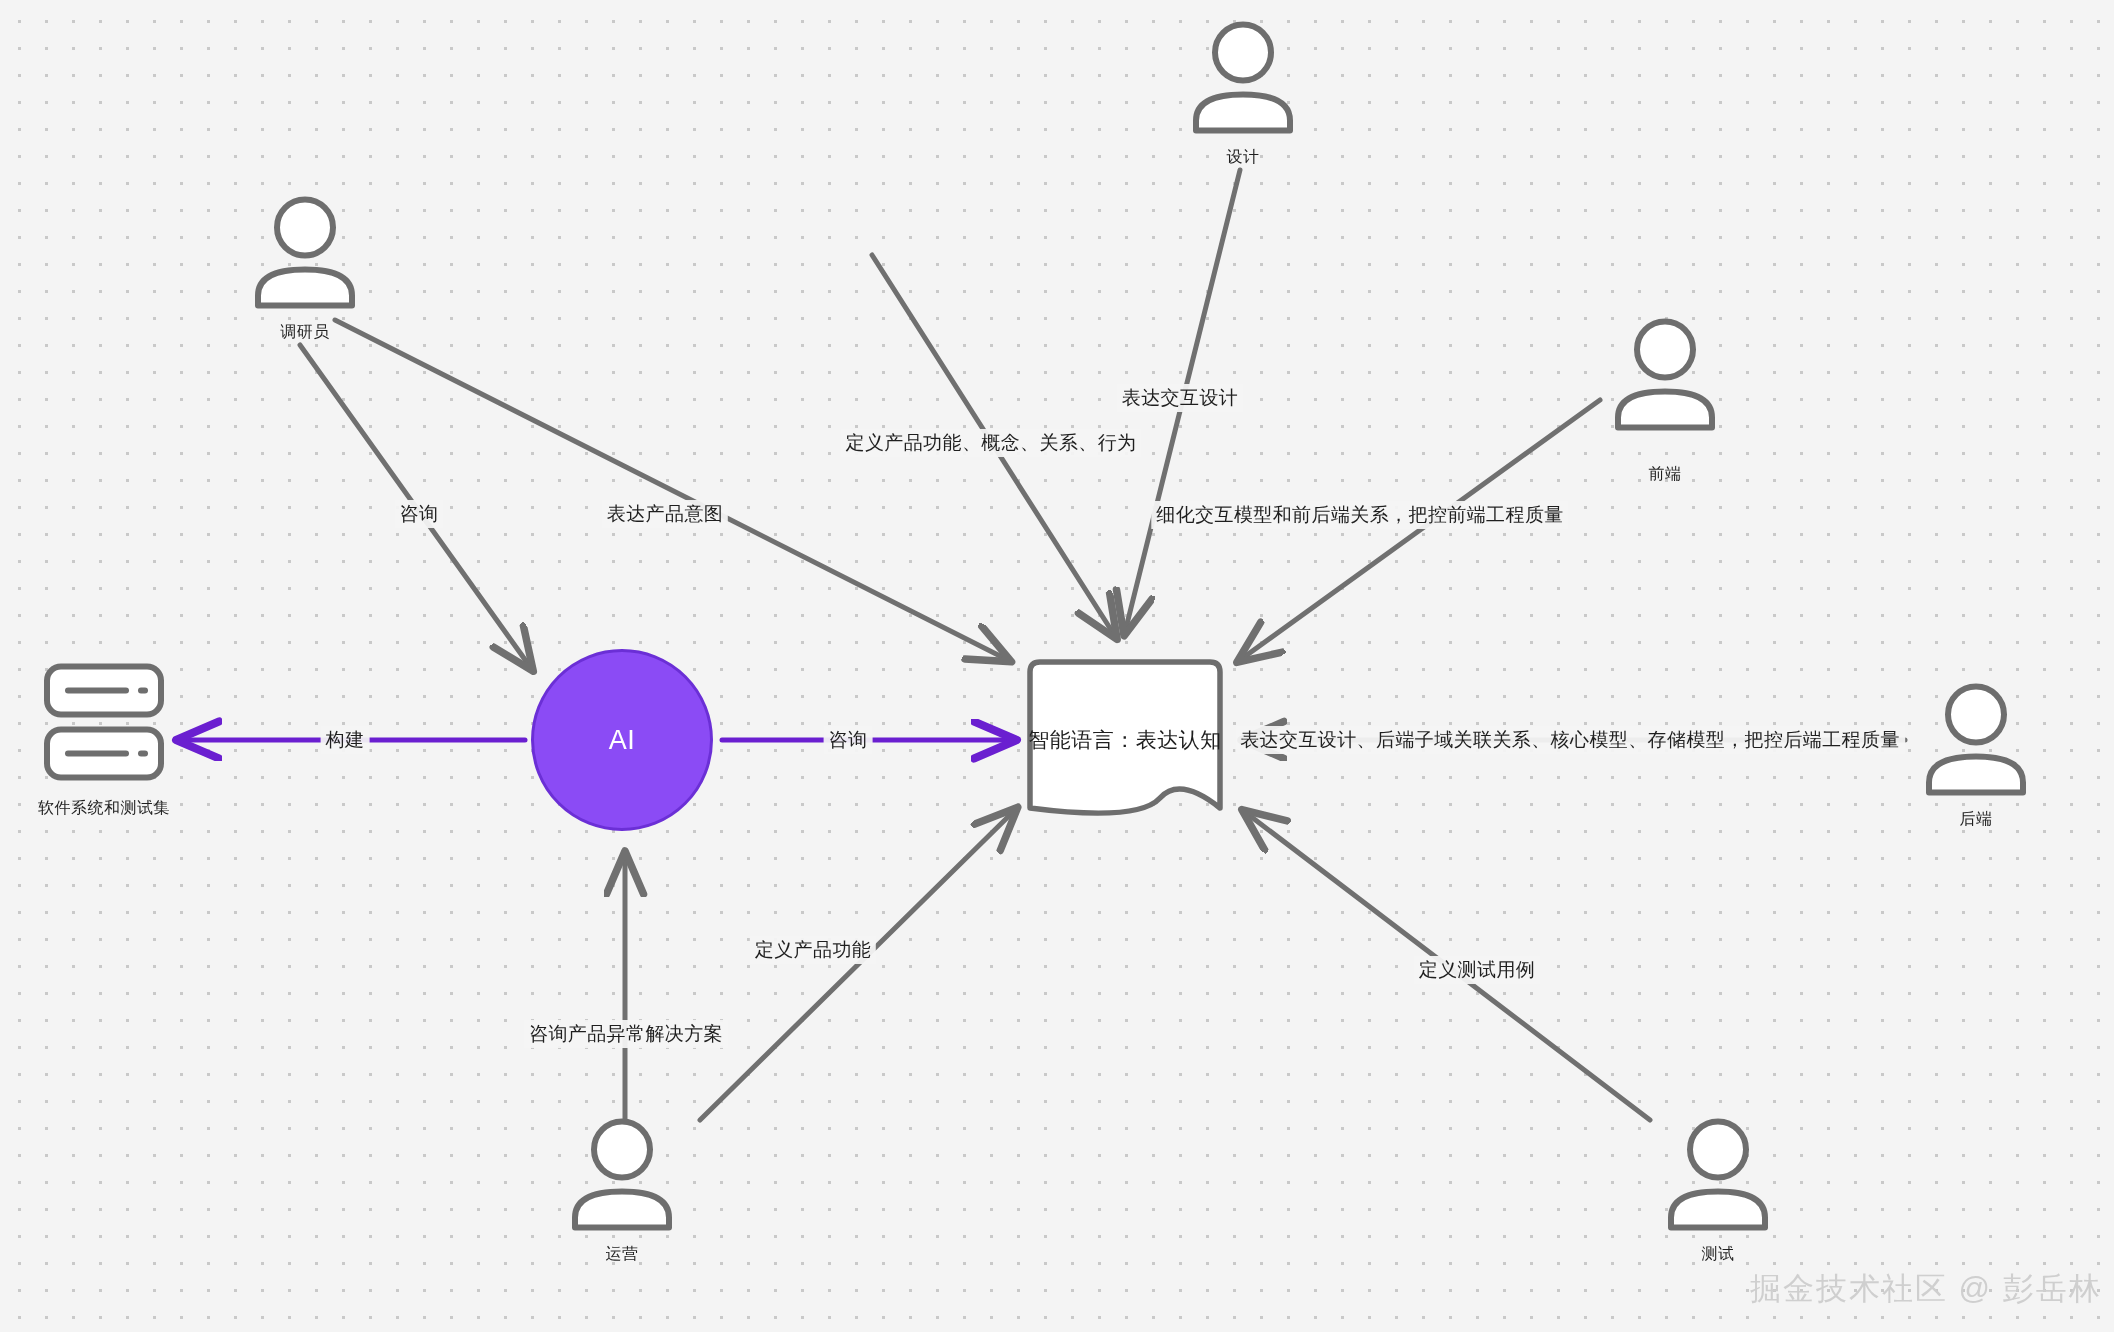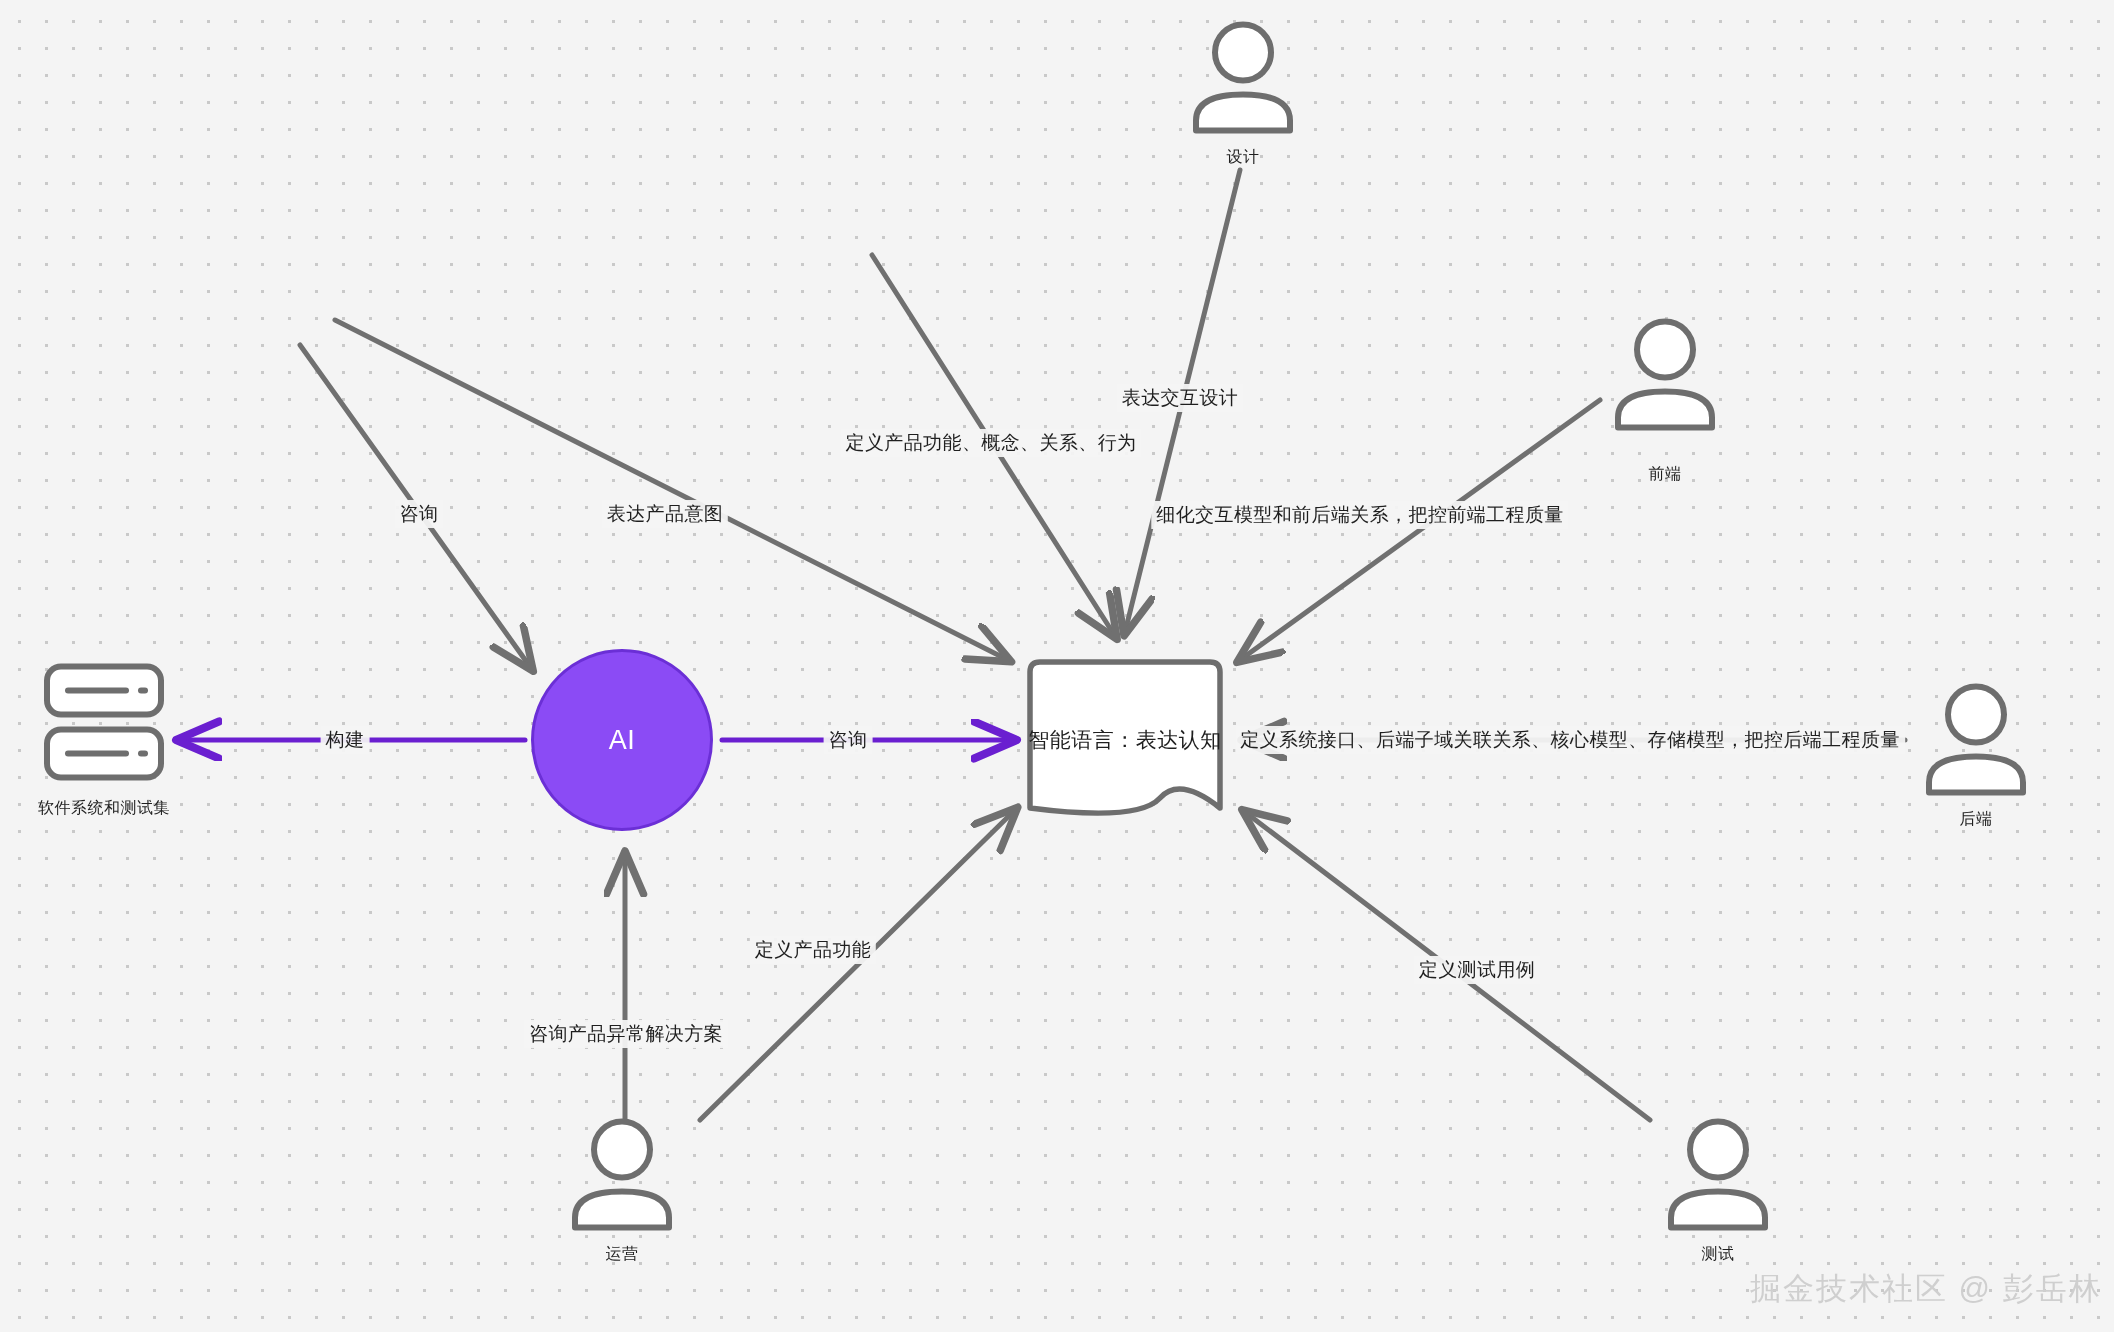--- a/index.html
+++ b/index.html
@@ -142,20 +142,27 @@
       <rect x="5" y="5" width="114" height="48" rx="14" ry="14" fill="#ffffff" stroke="#6e6e6e" stroke-width="6"></rect>
       <line x1="26" y1="29" x2="84" y2="29" stroke="#6e6e6e" stroke-width="6" stroke-linecap="round"></line>
       <line x1="99" y1="29" x2="103" y2="29" stroke="#6e6e6e" stroke-width="6" stroke-linecap="round"></line>
       <rect x="5" y="68" width="114" height="48" rx="14" ry="14" fill="#ffffff" stroke="#6e6e6e" stroke-width="6"></rect>
       <line x1="26" y1="92" x2="84" y2="92" stroke="#6e6e6e" stroke-width="6" stroke-linecap="round"></line>
       <line x1="99" y1="92" x2="103" y2="92" stroke="#6e6e6e" stroke-width="6" stroke-linecap="round"></line>
     </svg>
     <span class="node-label">软件系统和测试集</span>
   </div>
 
+  <div class="node" style="left:305px; top:268px;">
+    <svg width="112" height="118" viewBox="0 0 112 118" class="actor-svg">
+      <circle cx="56" cy="34" r="28" fill="#ffffff" stroke="#6e6e6e" stroke-width="6"></circle>
+      <path d="M9,112 L9,102 Q9,76 56,76 Q103,76 103,102 L103,112 Z" fill="#ffffff" stroke="#6e6e6e" stroke-width="6" stroke-linejoin="round"></path>
+    </svg>
+    <span class="node-label">调研员</span>
+  </div>
 
 
   <div class="node" style="left:1243px; top:93px;">
     <svg width="112" height="118" viewBox="0 0 112 118" class="actor-svg">
       <circle cx="56" cy="34" r="28" fill="#ffffff" stroke="#6e6e6e" stroke-width="6"></circle>
       <path d="M9,112 L9,102 Q9,76 56,76 Q103,76 103,102 L103,112 Z" fill="#ffffff" stroke="#6e6e6e" stroke-width="6" stroke-linejoin="round"></path>
     </svg>
     <span class="node-label">设计</span>
   </div>
 
@@ -191,20 +198,20 @@
     <span class="node-label">测试</span>
   </div>
 
   <div class="edge-label" style="left:345px; top:740px;">构建</div>
   <div class="edge-label" style="left:848px; top:740px;">咨询</div>
   <div class="edge-label" style="left:419px; top:514px;">咨询</div>
   <div class="edge-label" style="left:665px; top:514px;">表达产品意图</div>
   <div class="edge-label" style="left:991px; top:443px;">定义产品功能、概念、关系、行为</div>
   <div class="edge-label" style="left:1180px; top:398px;">表达交互设计</div>
   <div class="edge-label" style="left:1360px; top:515px;">细化交互模型和前后端关系，把控前端工程质量</div>
-  <div class="edge-label" style="left:1570px; top:740px;">定义系统接口、后端子域关联关系、核心模型、存储模型，把控后端工程质量</div>
+  <div class="edge-label" style="left:1570px; top:740px;">表达交互设计、后端子域关联关系、核心模型、存储模型，把控后端工程质量</div>
   <div class="edge-label" style="left:626px; top:1034px;text-align:center;">咨询产品异常解决方案</div>
   <div class="edge-label" style="left:813px; top:950px;">定义产品功能</div>
   <div class="edge-label" style="left:1477px; top:970px;">定义测试用例</div>
 
   <div class="watermark" style="left:1750px; top:1268px;">掘金技术社区 @ 彭岳林</div>
 
 </div>
 
 </body></html>

